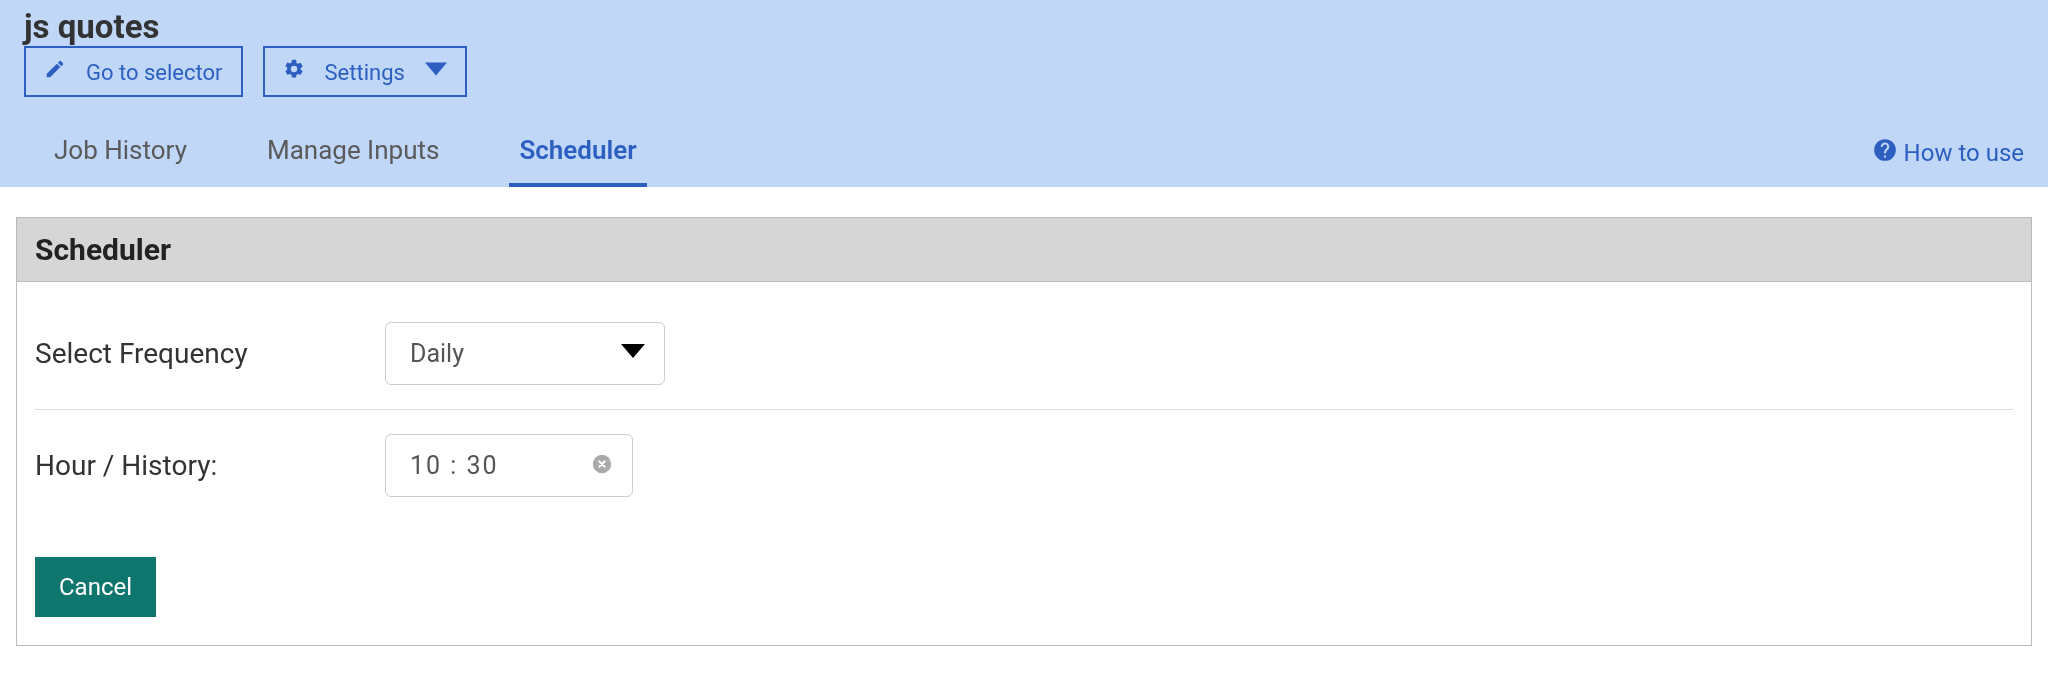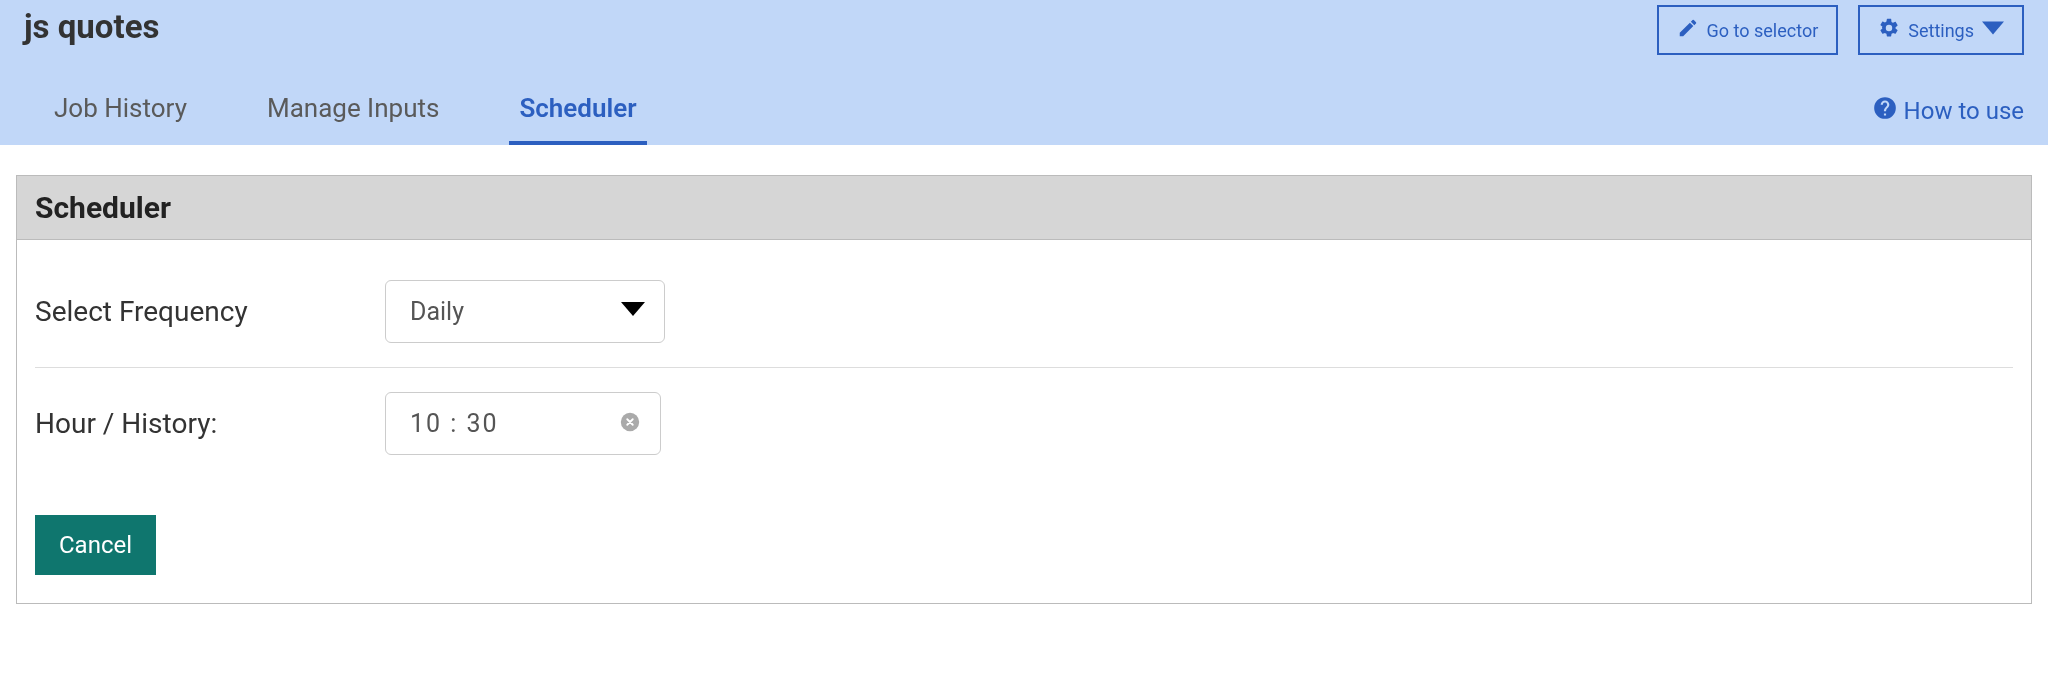--- a/index.html
+++ b/index.html
@@ -14,40 +14,41 @@
     }
     .header {
       background: #c1d7f8;
       padding: 0;
     }
     .header-top {
       display: flex;
       justify-content: space-between;
       align-items: flex-start;
       padding: 5px 24px 0 24px;
+      flex-direction: column;
     }
     .page-title {
       font-size: 33px;
       font-weight: 700;
       color: #333;
       padding-top: 2px;
     }
     .header-actions {
       display: flex;
       gap: 20px;
     }
     .header-button {
       display: inline-flex;
-      align-items: center;
-      gap: 8px;
+      align-items: flex-end;
+      gap: 20px;
       border: 2px solid #2c5fc0;
       background: transparent;
       color: #2c5fc0;
       padding: 10px 18px;
-      font-size: 18px;
+      font-size: 22px;
       cursor: pointer;
       font-family: inherit;
     }
     .header-button svg {
       width: 22px;
       height: 22px;
       fill: #2c5fc0;
     }
     .tabs-row {
       display: flex;
@@ -144,21 +145,21 @@
       transform: translateY(-50%);
       pointer-events: none;
     }
     .select-caret svg {
       width: 24px;
       height: 16px;
       fill: #000;
     }
     .time-wrapper {
       position: relative;
-      width: 276px;
+      width: 248px;
     }
     .time-input {
       width: 100%;
       font-size: 25px;
       padding: 16px 50px 16px 24px;
       border: 1px solid #ccc;
       border-radius: 6px;
       background: #fff;
       font-family: inherit;
       color: #555;

